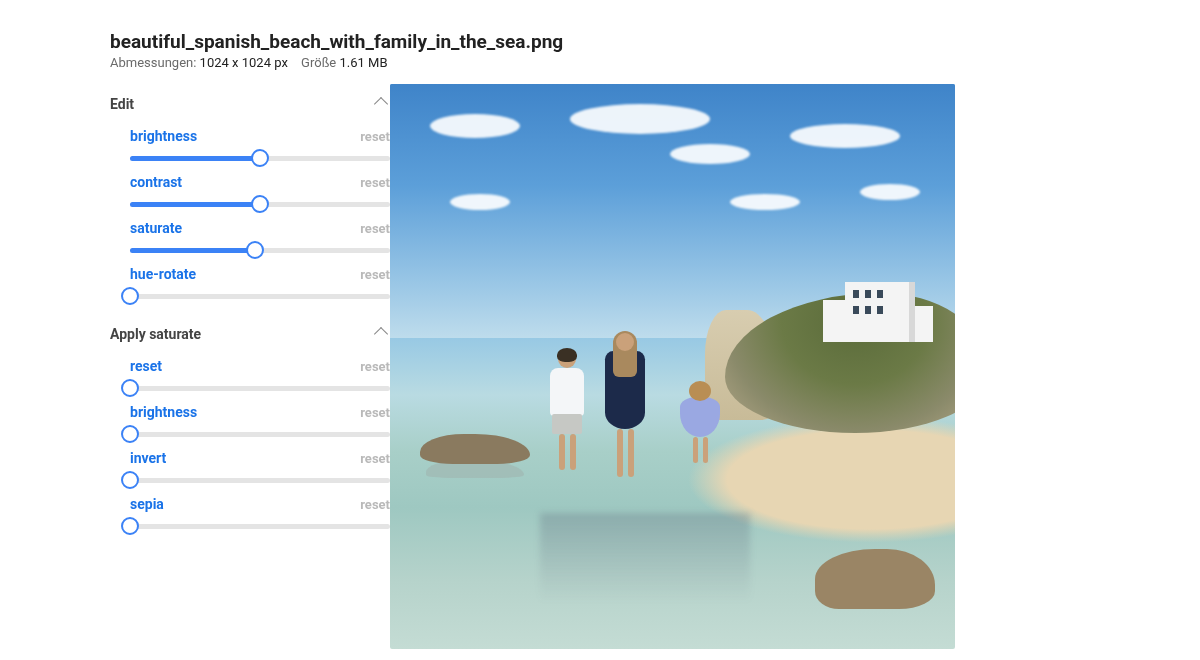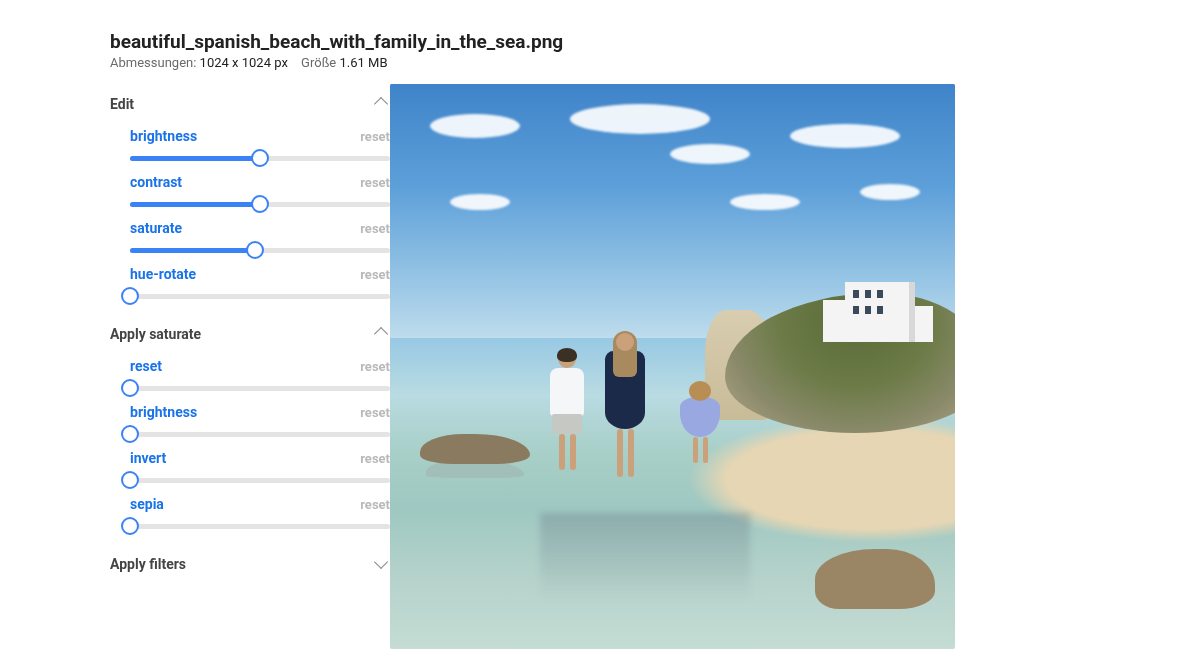--- a/index.html
+++ b/index.html
@@ -297,24 +297,20 @@
             <span class="control-reset">reset</span>
           </div>
           <div class="slider">
             <div class="track"></div>
             <div class="fill" style="width: 0%;"></div>
             <div class="thumb" style="left: 0%;"></div>
           </div>
         </div>
       </div>
 
-    <div class="section-header">
-      <span>Apply filters</span>
-      <span class="chevron down"></span>
-    </div>
 
   </div>
 
   <div class="preview">
     <div class="scene">
       <div class="sky"></div>
       <div class="cloud" style="left:40px; top:30px; width:90px; height:24px;"></div>
       <div class="cloud" style="left:180px; top:20px; width:140px; height:30px;"></div>
       <div class="cloud" style="left:280px; top:60px; width:80px; height:20px;"></div>
       <div class="cloud" style="left:400px; top:40px; width:110px; height:24px;"></div>

